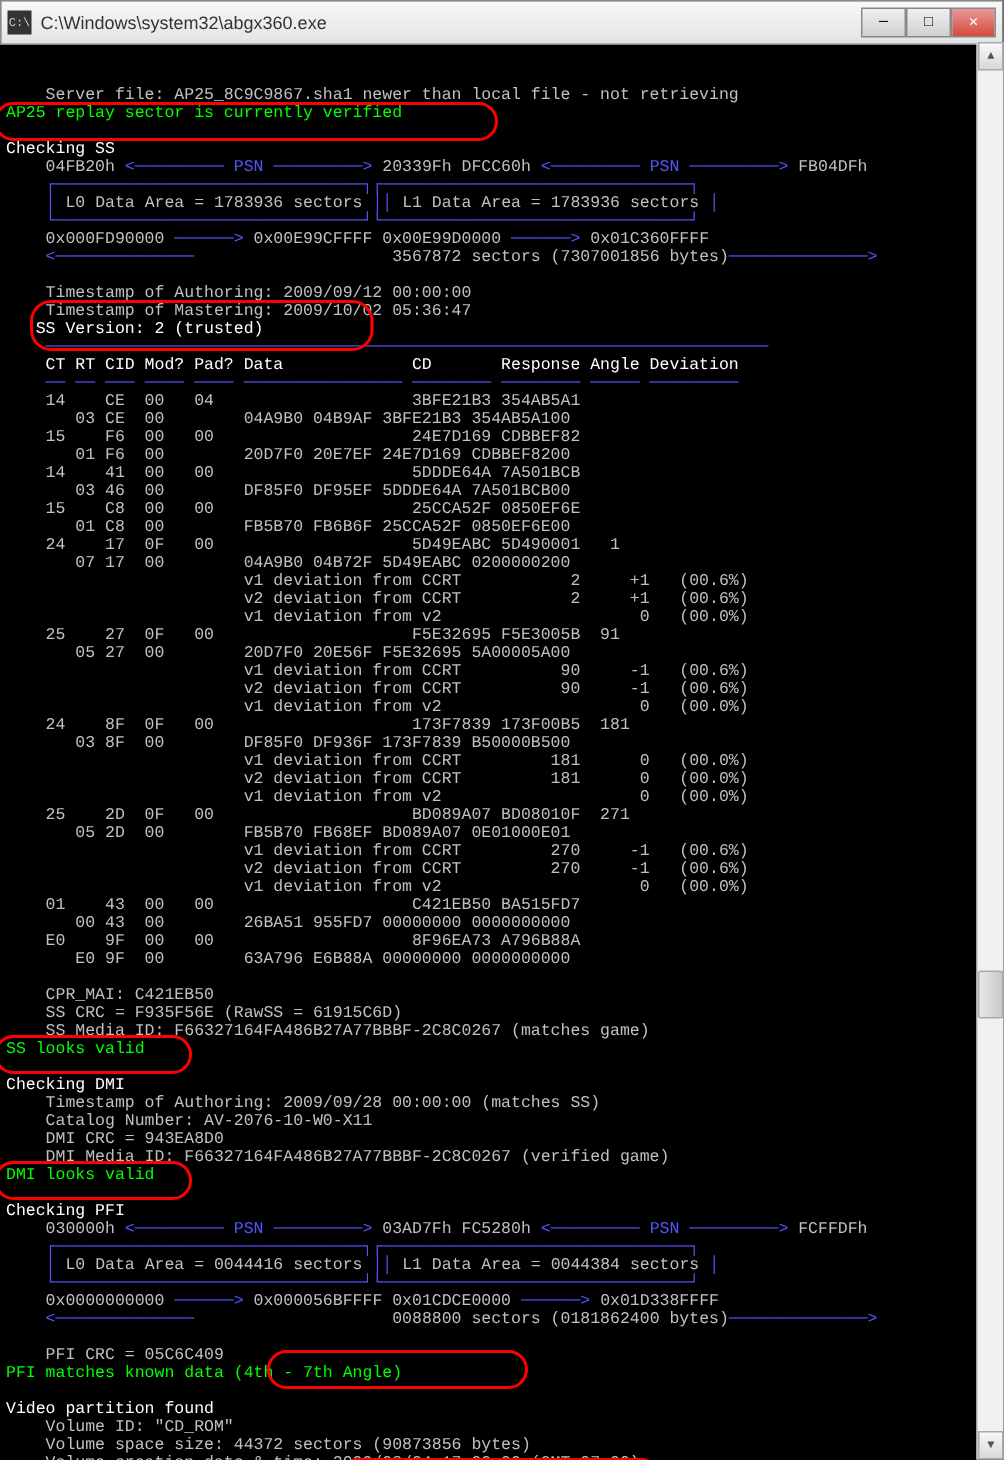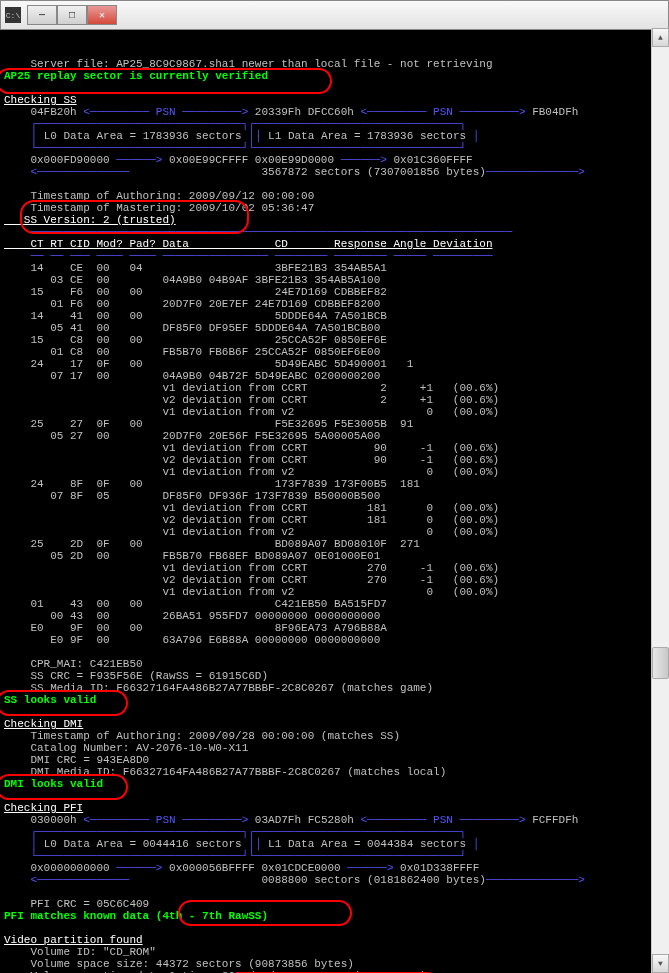--- a/index.html
+++ b/index.html
@@ -63,22 +63,22 @@
       line-height: 12px;
       white-space: pre;
       overflow: hidden;
       height: 940px;
       position: relative;
     }
     .console-content {
       position: relative;
     }
     .blue { color: #5555ff; }
-    .green { color: #00ff00; font-weight: bold; }
-    .white { color: #ffffff; text-decoration: underline; }
+    .green { color: #00ff00; }
+    .white { color: #ffffff; }
     .highlight {
       border: 2px solid #ff0000;
       border-radius: 14px;
       position: absolute;
       pointer-events: none;
     }
     .scrollbar {
       position: absolute;
       right: 0;
       top: 28px;
@@ -103,20 +103,21 @@
       border: 1px solid #aaa;
       border-radius: 2px;
       margin-top: 600px;
     }
   </style>
 </head>
 <body>
 
 <div class="titlebar">
   <div class="titlebar-icon">C:\</div>
+  <div class="titlebar-text">C:\Windows\system32\abgx360.exe</div>
   <div class="window-controls">
     <div class="win-btn">─</div>
     <div class="win-btn">□</div>
     <div class="win-btn close">✕</div>
   </div>
 </div>
 
 <div class="console">
 <div class="console-content">
 <span>    Server file: AP25_8C9C9867.sha1 newer than local file - not retrieving</span>
@@ -134,35 +135,35 @@
 <span>    Timestamp of Mastering: 2009/10/02 05:36:47</span>
 <span class="white">   SS Version: 2 (trusted)</span>
     <span class="blue">─────────────────────────────────────────────────────────────────────────</span>
 <span class="white">    CT RT CID Mod? Pad? Data             CD       Response Angle Deviation</span>
     <span class="blue">── ── ─── ──── ──── ──────────────── ──────── ──────── ───── ─────────</span>
 <span>    14    CE  00   04                    3BFE21B3 354AB5A1</span>
 <span>       03 CE  00        04A9B0 04B9AF 3BFE21B3 354AB5A100</span>
 <span>    15    F6  00   00                    24E7D169 CDBBEF82</span>
 <span>       01 F6  00        20D7F0 20E7EF 24E7D169 CDBBEF8200</span>
 <span>    14    41  00   00                    5DDDE64A 7A501BCB</span>
-<span>       05 41  00        DF85F0 DF95EF 5DDDE64A 7A501BCB00</span>
+<span>       03 46  00        DF85F0 DF95EF 5DDDE64A 7A501BCB00</span>
 <span>    15    C8  00   00                    25CCA52F 0850EF6E</span>
 <span>       01 C8  00        FB5B70 FB6B6F 25CCA52F 0850EF6E00</span>
 <span>    24    17  0F   00                    5D49EABC 5D490001   1</span>
 <span>       07 17  00        04A9B0 04B72F 5D49EABC 0200000200</span>
 <span>                        v1 deviation from CCRT           2     +1   (00.6%)</span>
 <span>                        v2 deviation from CCRT           2     +1   (00.6%)</span>
 <span>                        v1 deviation from v2                    0   (00.0%)</span>
 <span>    25    27  0F   00                    F5E32695 F5E3005B  91</span>
 <span>       05 27  00        20D7F0 20E56F F5E32695 5A00005A00</span>
 <span>                        v1 deviation from CCRT          90     -1   (00.6%)</span>
 <span>                        v2 deviation from CCRT          90     -1   (00.6%)</span>
 <span>                        v1 deviation from v2                    0   (00.0%)</span>
 <span>    24    8F  0F   00                    173F7839 173F00B5  181</span>
-<span>       07 8F  05        DF85F0 DF936F 173F7839 B50000B500</span>
+<span>       03 8F  00        DF85F0 DF936F 173F7839 B50000B500</span>
 <span>                        v1 deviation from CCRT         181      0   (00.0%)</span>
 <span>                        v2 deviation from CCRT         181      0   (00.0%)</span>
 <span>                        v1 deviation from v2                    0   (00.0%)</span>
 <span>    25    2D  0F   00                    BD089A07 BD08010F  271</span>
 <span>       05 2D  00        FB5B70 FB68EF BD089A07 0E01000E01</span>
 <span>                        v1 deviation from CCRT         270     -1   (00.6%)</span>
 <span>                        v2 deviation from CCRT         270     -1   (00.6%)</span>
 <span>                        v1 deviation from v2                    0   (00.0%)</span>
 <span>    01    43  00   00                    C421EB50 BA515FD7</span>
 <span>       00 43  00        26BA51 955FD7 00000000 0000000000</span>
@@ -171,33 +172,33 @@
 <span></span>
 <span>    CPR_MAI: C421EB50</span>
 <span>    SS CRC = F935F56E (RawSS = 61915C6D)</span>
 <span>    SS Media ID: F66327164FA486B27A77BBBF-2C8C0267 (matches game)</span>
 <span class="green">SS looks valid</span>
 <span></span>
 <span class="white">Checking DMI</span>
 <span>    Timestamp of Authoring: 2009/09/28 00:00:00 (matches SS)</span>
 <span>    Catalog Number: AV-2076-10-W0-X11</span>
 <span>    DMI CRC = 943EA8D0</span>
-<span>    DMI Media ID: F66327164FA486B27A77BBBF-2C8C0267 (matches local)</span>
+<span>    DMI Media ID: F66327164FA486B27A77BBBF-2C8C0267 (verified game)</span>
 <span class="green">DMI looks valid</span>
 <span></span>
 <span class="white">Checking PFI</span>
 <span>    030000h </span><span class="blue">&lt;─────────</span><span class="blue"> PSN </span><span class="blue">─────────&gt;</span><span> 03AD7Fh FC5280h </span><span class="blue">&lt;─────────</span><span class="blue"> PSN </span><span class="blue">─────────&gt;</span><span> FCFFDFh</span>
     <span class="blue">┌───────────────────────────────┐┌───────────────────────────────┐</span>
     <span class="blue">│</span> <span>L0 Data Area = 0044416 sectors</span> <span class="blue">││</span> <span>L1 Data Area = 0044384 sectors</span> <span class="blue">│</span>
     <span class="blue">└───────────────────────────────┘└───────────────────────────────┘</span>
 <span>    0x0000000000 </span><span class="blue">──────&gt;</span><span> 0x000056BFFFF 0x01CDCE0000 </span><span class="blue">──────&gt;</span><span> 0x01D338FFFF</span>
     <span class="blue">&lt;──────────────</span><span>                    0088800 sectors (0181862400 bytes)</span><span class="blue">──────────────&gt;</span>
 <span></span>
 <span>    PFI CRC = 05C6C409</span>
-<span class="green">PFI matches known data </span><span class="green">(4th - 7th RawSS)</span>
+<span class="green">PFI matches known data </span><span class="green">(4th - 7th Angle)</span>
 <span></span>
 <span class="white">Video partition found</span>
 <span>    Volume ID: "CD_ROM"</span>
 <span>    Volume space size: 44372 sectors (90873856 bytes)</span>
 <span>    Volume creation date &amp; time: 2009/08/24 17:00:00 (GMT-07:00)</span>
 
 </div>
 
 <div class="highlight" style="left:-4px; top:38px; width:332px; height:22px;"></div>
 <div class="highlight" style="left:20px; top:170px; width:225px; height:30px;"></div>

